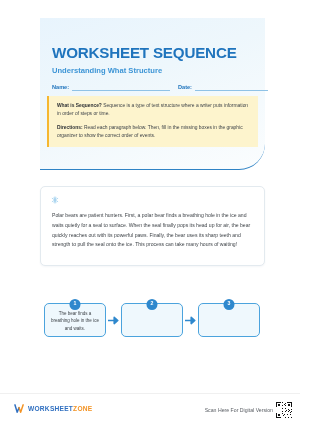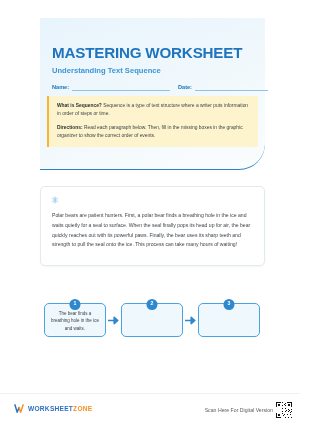--- a/index.html
+++ b/index.html
@@ -247,23 +247,23 @@
   }
   .qr { width: 16px; height: 16px; flex: none; display:block; }
 </style>
 </head>
 <body>
 
 <div class="page">
 
   <div class="header-panel">
 
-    <div class="worksheet-title">MASTERING WORKSHEET</div>
-
-    <div class="worksheet-subtitle">Understanding Text Sequence</div>
+    <div class="worksheet-title">WORKSHEET SEQUENCE</div>
+
+    <div class="worksheet-subtitle">Understanding What Structure</div>
 
     <div class="namedate-row">
       <div class="field field-name">
         <span class="field-label">Name:</span>
         <span class="field-line"></span>
       </div>
       <div class="field field-date">
         <span class="field-label">Date:</span>
         <span class="field-line"></span>
       </div>

